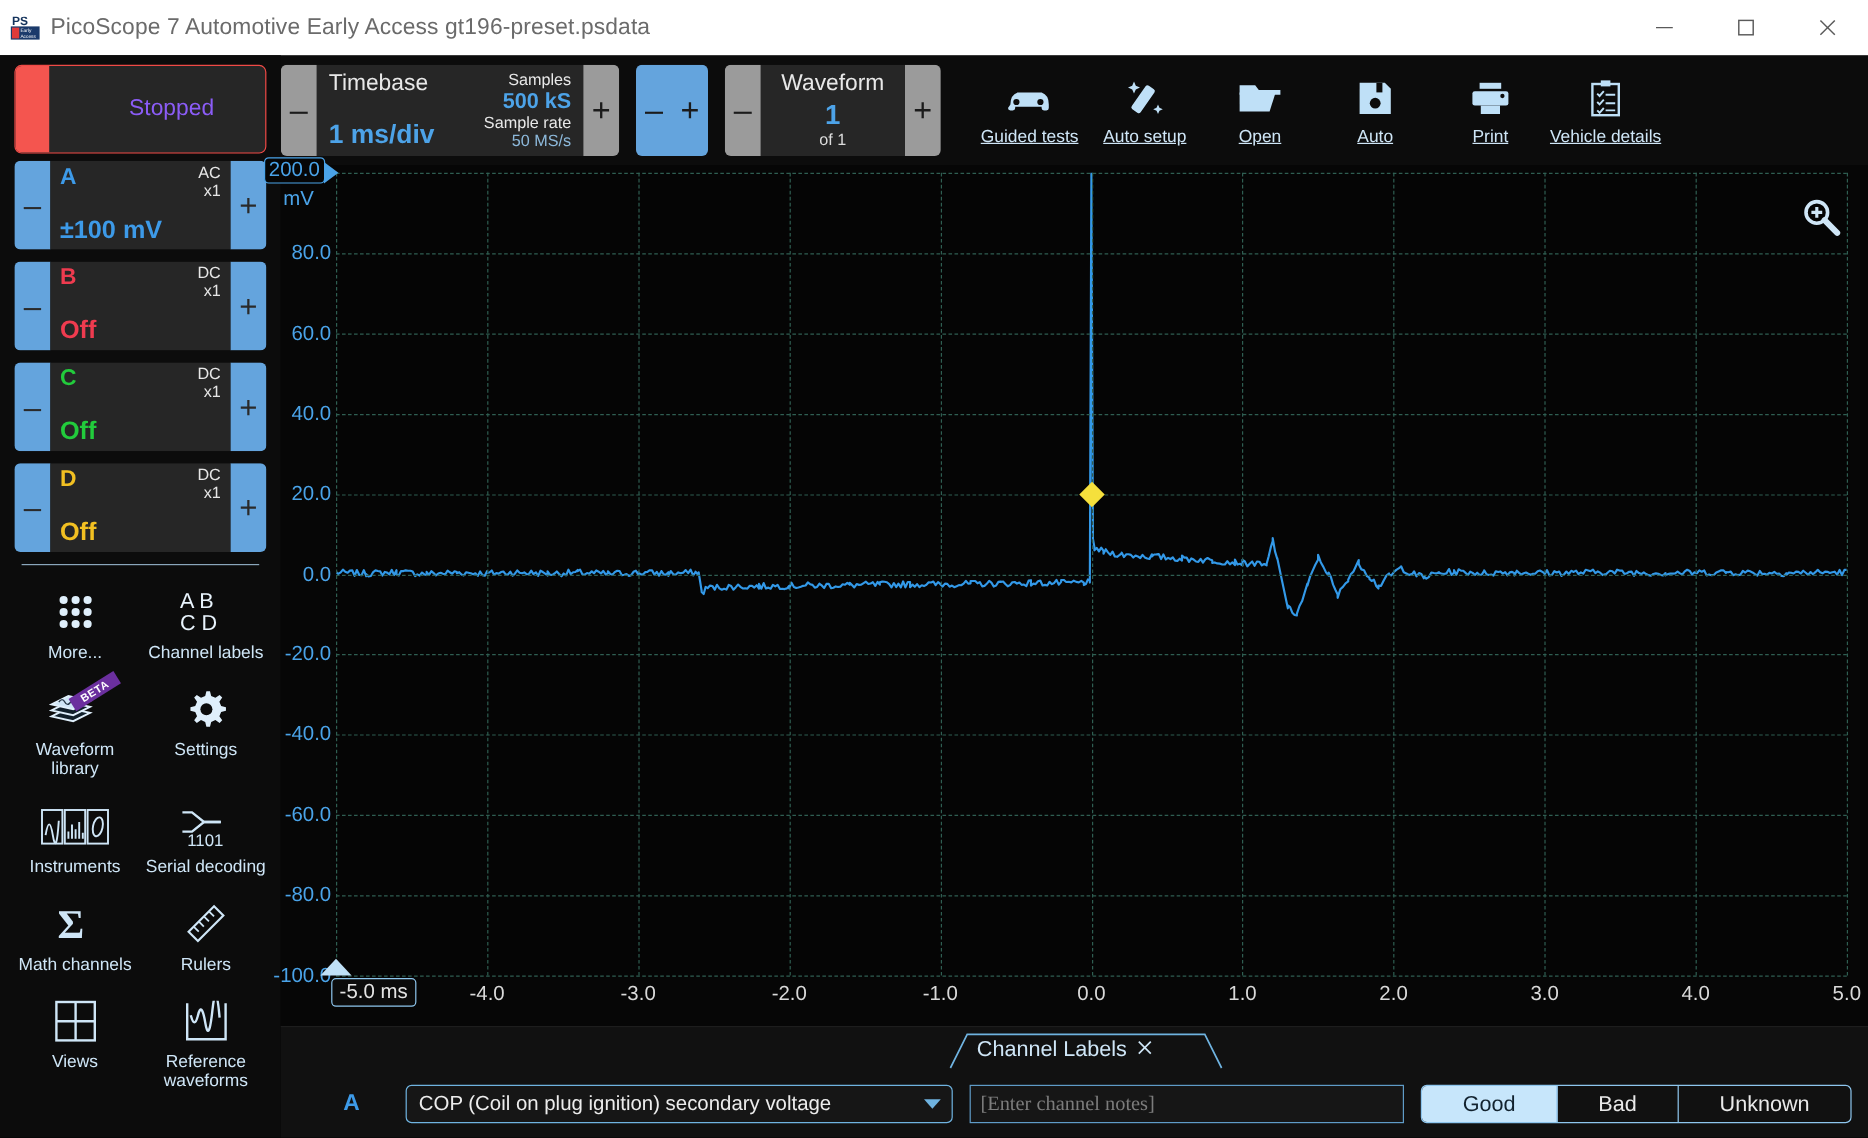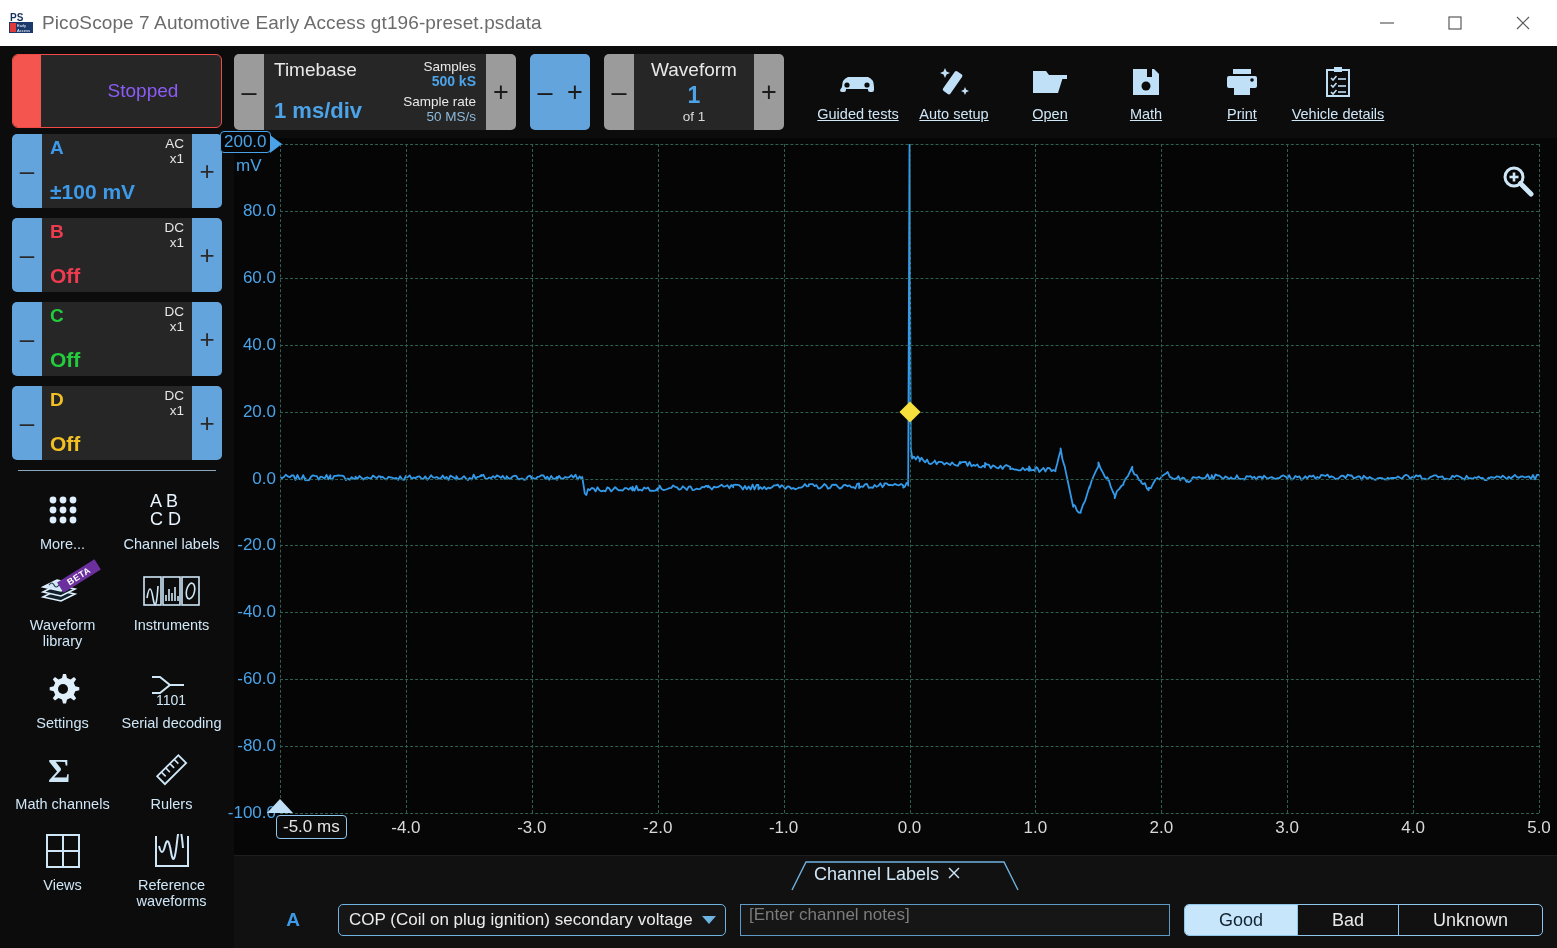--- a/index.html
+++ b/index.html
@@ -45,21 +45,21 @@
   .ctl-minus.grey, .ctl-plus.grey { background: #9b9b9b; }
   .ctl-body {
     background: #262626; display: flex; flex-direction: column; justify-content: space-between;
     padding: 5px 10px 6px 10px; position: relative; min-width: 150px;
   }
   .ctl-row { display: flex; justify-content: space-between; align-items: flex-start; }
   .ctl-title { font-size: 19px; color: #e8e8e8; }
   .ctl-big { font-size: 22px; font-weight: bold; color: #4da3e8; }
   .ctl-right { text-align: right; line-height: 1.13; }
   .ctl-small { font-size: 13.5px; color: #e8e8e8; }
-  .ctl-small-b { font-size: 14px; color: #4da3e8; font-weight: bold; }
+  .ctl-small-b { font-size: 18px; color: #4da3e8; font-weight: bold; }
   .ctl-small-d { font-size: 13.5px; color: #8db9db; }
   .wf-body { align-items: center; text-align: center; min-width: 120px; }
   .wf-body .ctl-title { font-size: 19px; }
   .wf-num { font-size: 23px; font-weight: bold; color: #4da3e8; }
   .wf-of { font-size: 13.5px; color: #dcdcdc; }
 
   
   .toolbar { display: flex; align-items: center; height: 92px; margin-left: 12px; }
   .tb-btn {
     width: 96px; height: 84px; display: flex; flex-direction: column; align-items: center;
@@ -169,27 +169,27 @@
   .tabshape {
     position: absolute; left: 560px; top: 2px; height: 32px; display: flex; align-items: center;
     padding: 0 8px; color: #cfe6f7; font-size: 18px; gap: 8px;
   }
   .labelrow {
     position: absolute; left: 0; right: 0; top: 44px; height: 40px; display: flex;
     align-items: center; padding: 0 14px;
   }
   .ch-letter-bottom { width: 90px; text-align: center; font-size: 19px; font-weight: bold; color: #3d9ae8; }
   .combo {
-    width: 388px; height: 32px; border: 1px solid #6fb3e0; border-radius: 5px;
+    width: 456px; height: 32px; border: 1px solid #6fb3e0; border-radius: 5px;
     background: #161616; display: flex; align-items: center; justify-content: space-between;
     padding: 0 8px 0 10px; color: #ececec; font-size: 17px;
   }
   .notes {
     flex: 1; margin-left: 14px; height: 32px; border: 1px solid #5f9bc7; background: #161616;
-    display: flex; padding: 0 8px; color: #7c7c7c; font-size: 17px;
+    display: flex; align-items: center; padding: 0 8px; color: #7c7c7c; font-size: 17px; font-family: Liberation Serif, serif;
   }
   .verdict { display: flex; margin-left: 14px; height: 32px; border-radius: 5px; overflow: hidden;
     border: 1px solid #8ec6ee; }
   .verdict > div { padding: 0 34px; display: flex; align-items: center; font-size: 18px;
     color: #e9e9e9; border-right: 1px solid #8ec6ee; }
   .verdict > div:last-child { border-right: none; }
   .verdict > div.on { background: #c7e6fb; color: #12222e; }
 </style>
 </head>
 <body>
@@ -295,21 +295,21 @@
       <div class="tb-lbl">Open</div>
     </div>
     <div class="tb-btn">
       <div class="tb-ico">
         <svg width="30" height="30" viewBox="0 0 30 30">
           <path d="M2 2 h21 l5 5 v21 H2 z" fill="#bfe0f7"></path>
           <rect x="16" y="2" width="5" height="8" fill="#0c0c0c"></rect>
           <circle cx="15" cy="19" r="4.5" fill="#0c0c0c"></circle>
         </svg>
       </div>
-      <div class="tb-lbl">Math</div>
+      <div class="tb-lbl">Auto</div>
     </div>
     <div class="tb-btn">
       <div class="tb-ico">
         <svg width="34" height="30" viewBox="0 0 34 30">
           <rect x="8" y="2" width="18" height="5" fill="#bfe0f7"></rect>
           <rect x="2" y="9" width="30" height="12" rx="2" fill="#bfe0f7"></rect>
           <circle cx="27" cy="13" r="1.8" fill="#0c0c0c"></circle>
           <rect x="9" y="21" width="16" height="7" fill="#bfe0f7"></rect>
         </svg>
       </div>
@@ -438,42 +438,42 @@
             <path d="M6 16 l14-7 l18 4 l-14 7 z" fill="#cfe6f7"></path>
           </g>
           <path d="M12 14 q3-4 5 0 t5 0 t5-1" stroke="#2a3c4c" stroke-width="1.2" fill="none"></path>
         </svg>
         <div class="beta-ribbon">BETA</div>
       </div>
       <div class="tool-lbl">Waveform library</div>
     </div>
     <div class="tool">
       <div class="tool-ico">
+        <svg width="36" height="36" viewBox="0 0 36 36">
+          <path d="M18 3 l3 0 l1 4 l3.5 1.5 l3.5-2.4 l2.2 2.2 l-2.4 3.5 l1.5 3.5 l4 1 l0 3 l-4 1 l-1.5 3.5 l2.4 3.5 l-2.2 2.2 l-3.5-2.4 l-3.5 1.5 l-1 4 l-3 0 l-1-4 l-3.5-1.5 l-3.5 2.4 l-2.2-2.2 l2.4-3.5 l-1.5-3.5 l-4-1 l0-3 l4-1 l1.5-3.5 l-2.4-3.5 l2.2-2.2 l3.5 2.4 l3.5-1.5 z" fill="#dfeffb"></path>
+          <circle cx="18" cy="18" r="5" fill="#0c0c0c"></circle>
+        </svg>
+      </div>
+      <div class="tool-lbl">Settings</div>
+    </div>
+
+    <div class="tool">
+      <div class="tool-ico">
         <svg width="58" height="34" viewBox="0 0 58 34">
           <g fill="none" stroke="#cfe6f7" stroke-width="1.6">
             <rect x="1" y="3" width="17" height="28"></rect>
             <path d="M4 24 q3-18 6 0 t5-12"></path>
             <rect x="20" y="3" width="17" height="28"></rect>
             <path d="M23 27 v-6 M26 27 v-12 M29 27 v-8 M32 27 v-14 M35 27 v-5"></path>
             <rect x="39" y="3" width="17" height="28"></rect>
             <ellipse cx="47.5" cy="17" rx="4" ry="8" transform="rotate(12 47.5 17)"></ellipse>
           </g>
         </svg>
       </div>
       <div class="tool-lbl">Instruments</div>
-    </div>
-
-    <div class="tool">
-      <div class="tool-ico">
-        <svg width="36" height="36" viewBox="0 0 36 36">
-          <path d="M18 3 l3 0 l1 4 l3.5 1.5 l3.5-2.4 l2.2 2.2 l-2.4 3.5 l1.5 3.5 l4 1 l0 3 l-4 1 l-1.5 3.5 l2.4 3.5 l-2.2 2.2 l-3.5-2.4 l-3.5 1.5 l-1 4 l-3 0 l-1-4 l-3.5-1.5 l-3.5 2.4 l-2.2-2.2 l2.4-3.5 l-1.5-3.5 l-4-1 l0-3 l4-1 l1.5-3.5 l-2.4-3.5 l2.2-2.2 l3.5 2.4 l3.5-1.5 z" fill="#dfeffb"></path>
-          <circle cx="18" cy="18" r="5" fill="#0c0c0c"></circle>
-        </svg>
-      </div>
-      <div class="tool-lbl">Settings</div>
     </div>
     <div class="tool">
       <div class="tool-ico">
         <svg width="48" height="36" viewBox="0 0 48 36">
           <g stroke="#cfe6f7" stroke-width="2" fill="none">
             <path d="M4 6 h8 l10 8 h14"></path>
             <path d="M4 22 h8 l10-8 h14"></path>
           </g>
           <text x="8" y="34" font-family="Liberation Sans, sans-serif" font-size="14" fill="#cfe6f7">1101</text>
         </svg>

